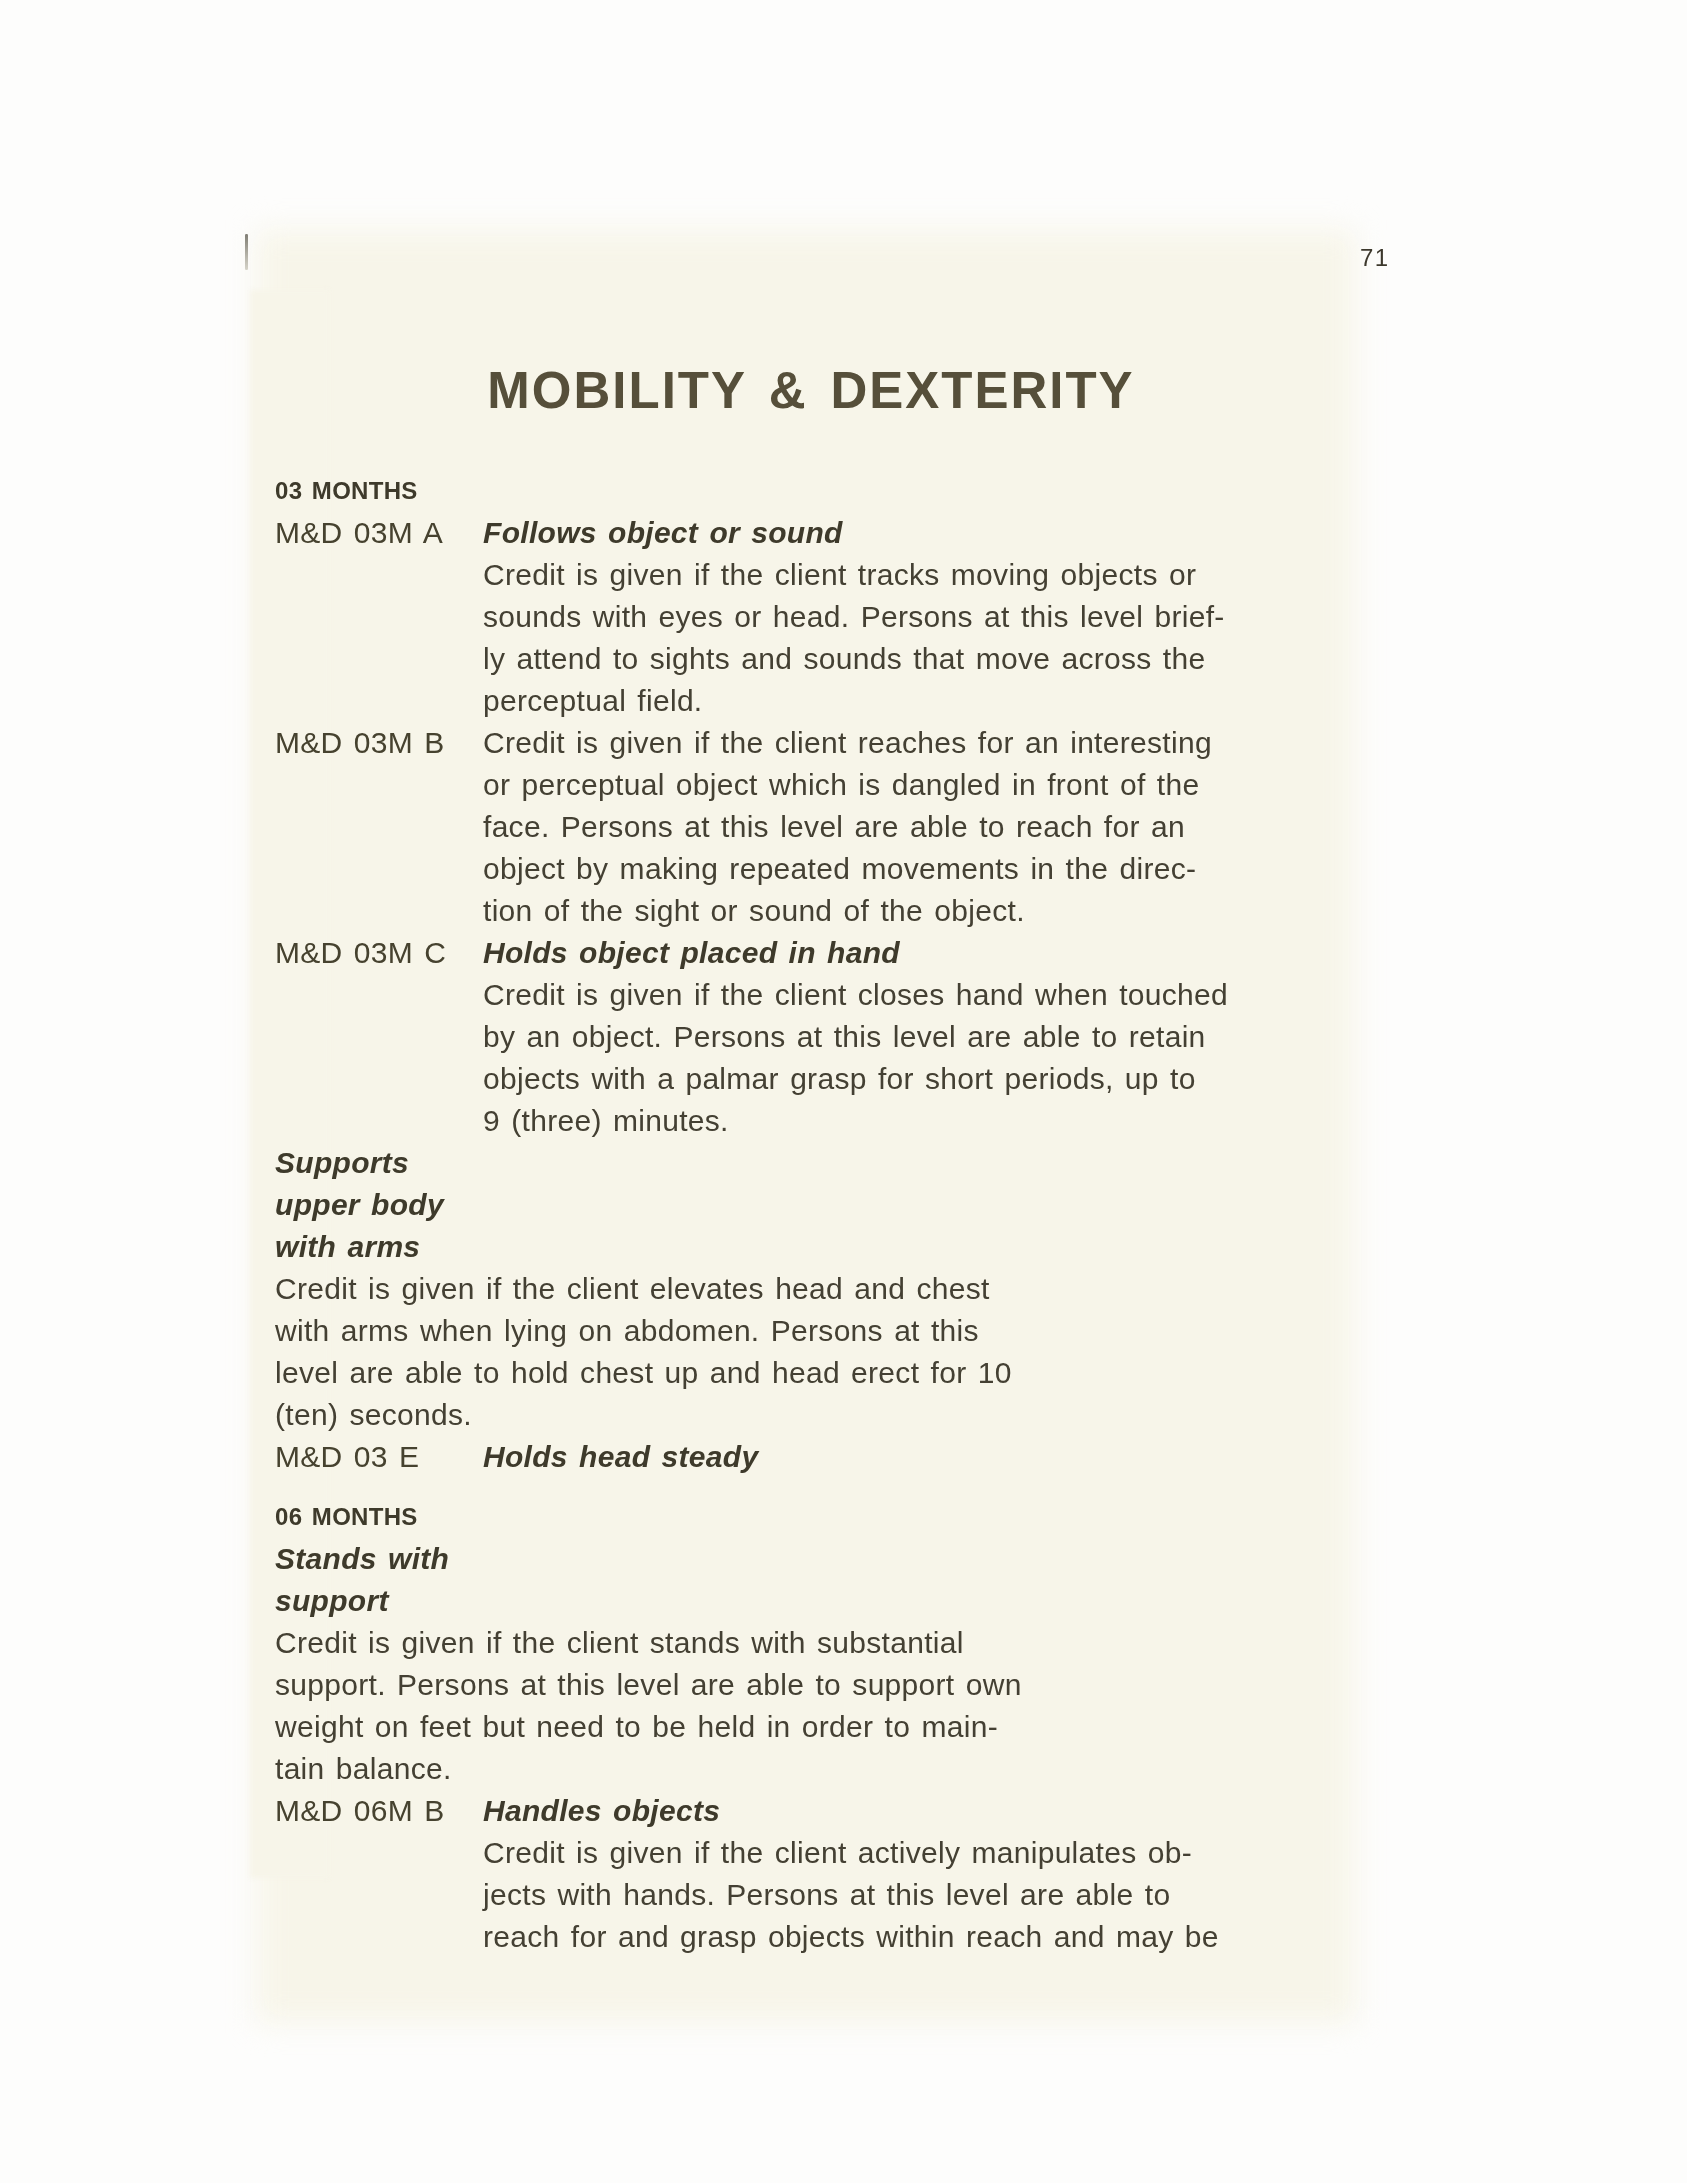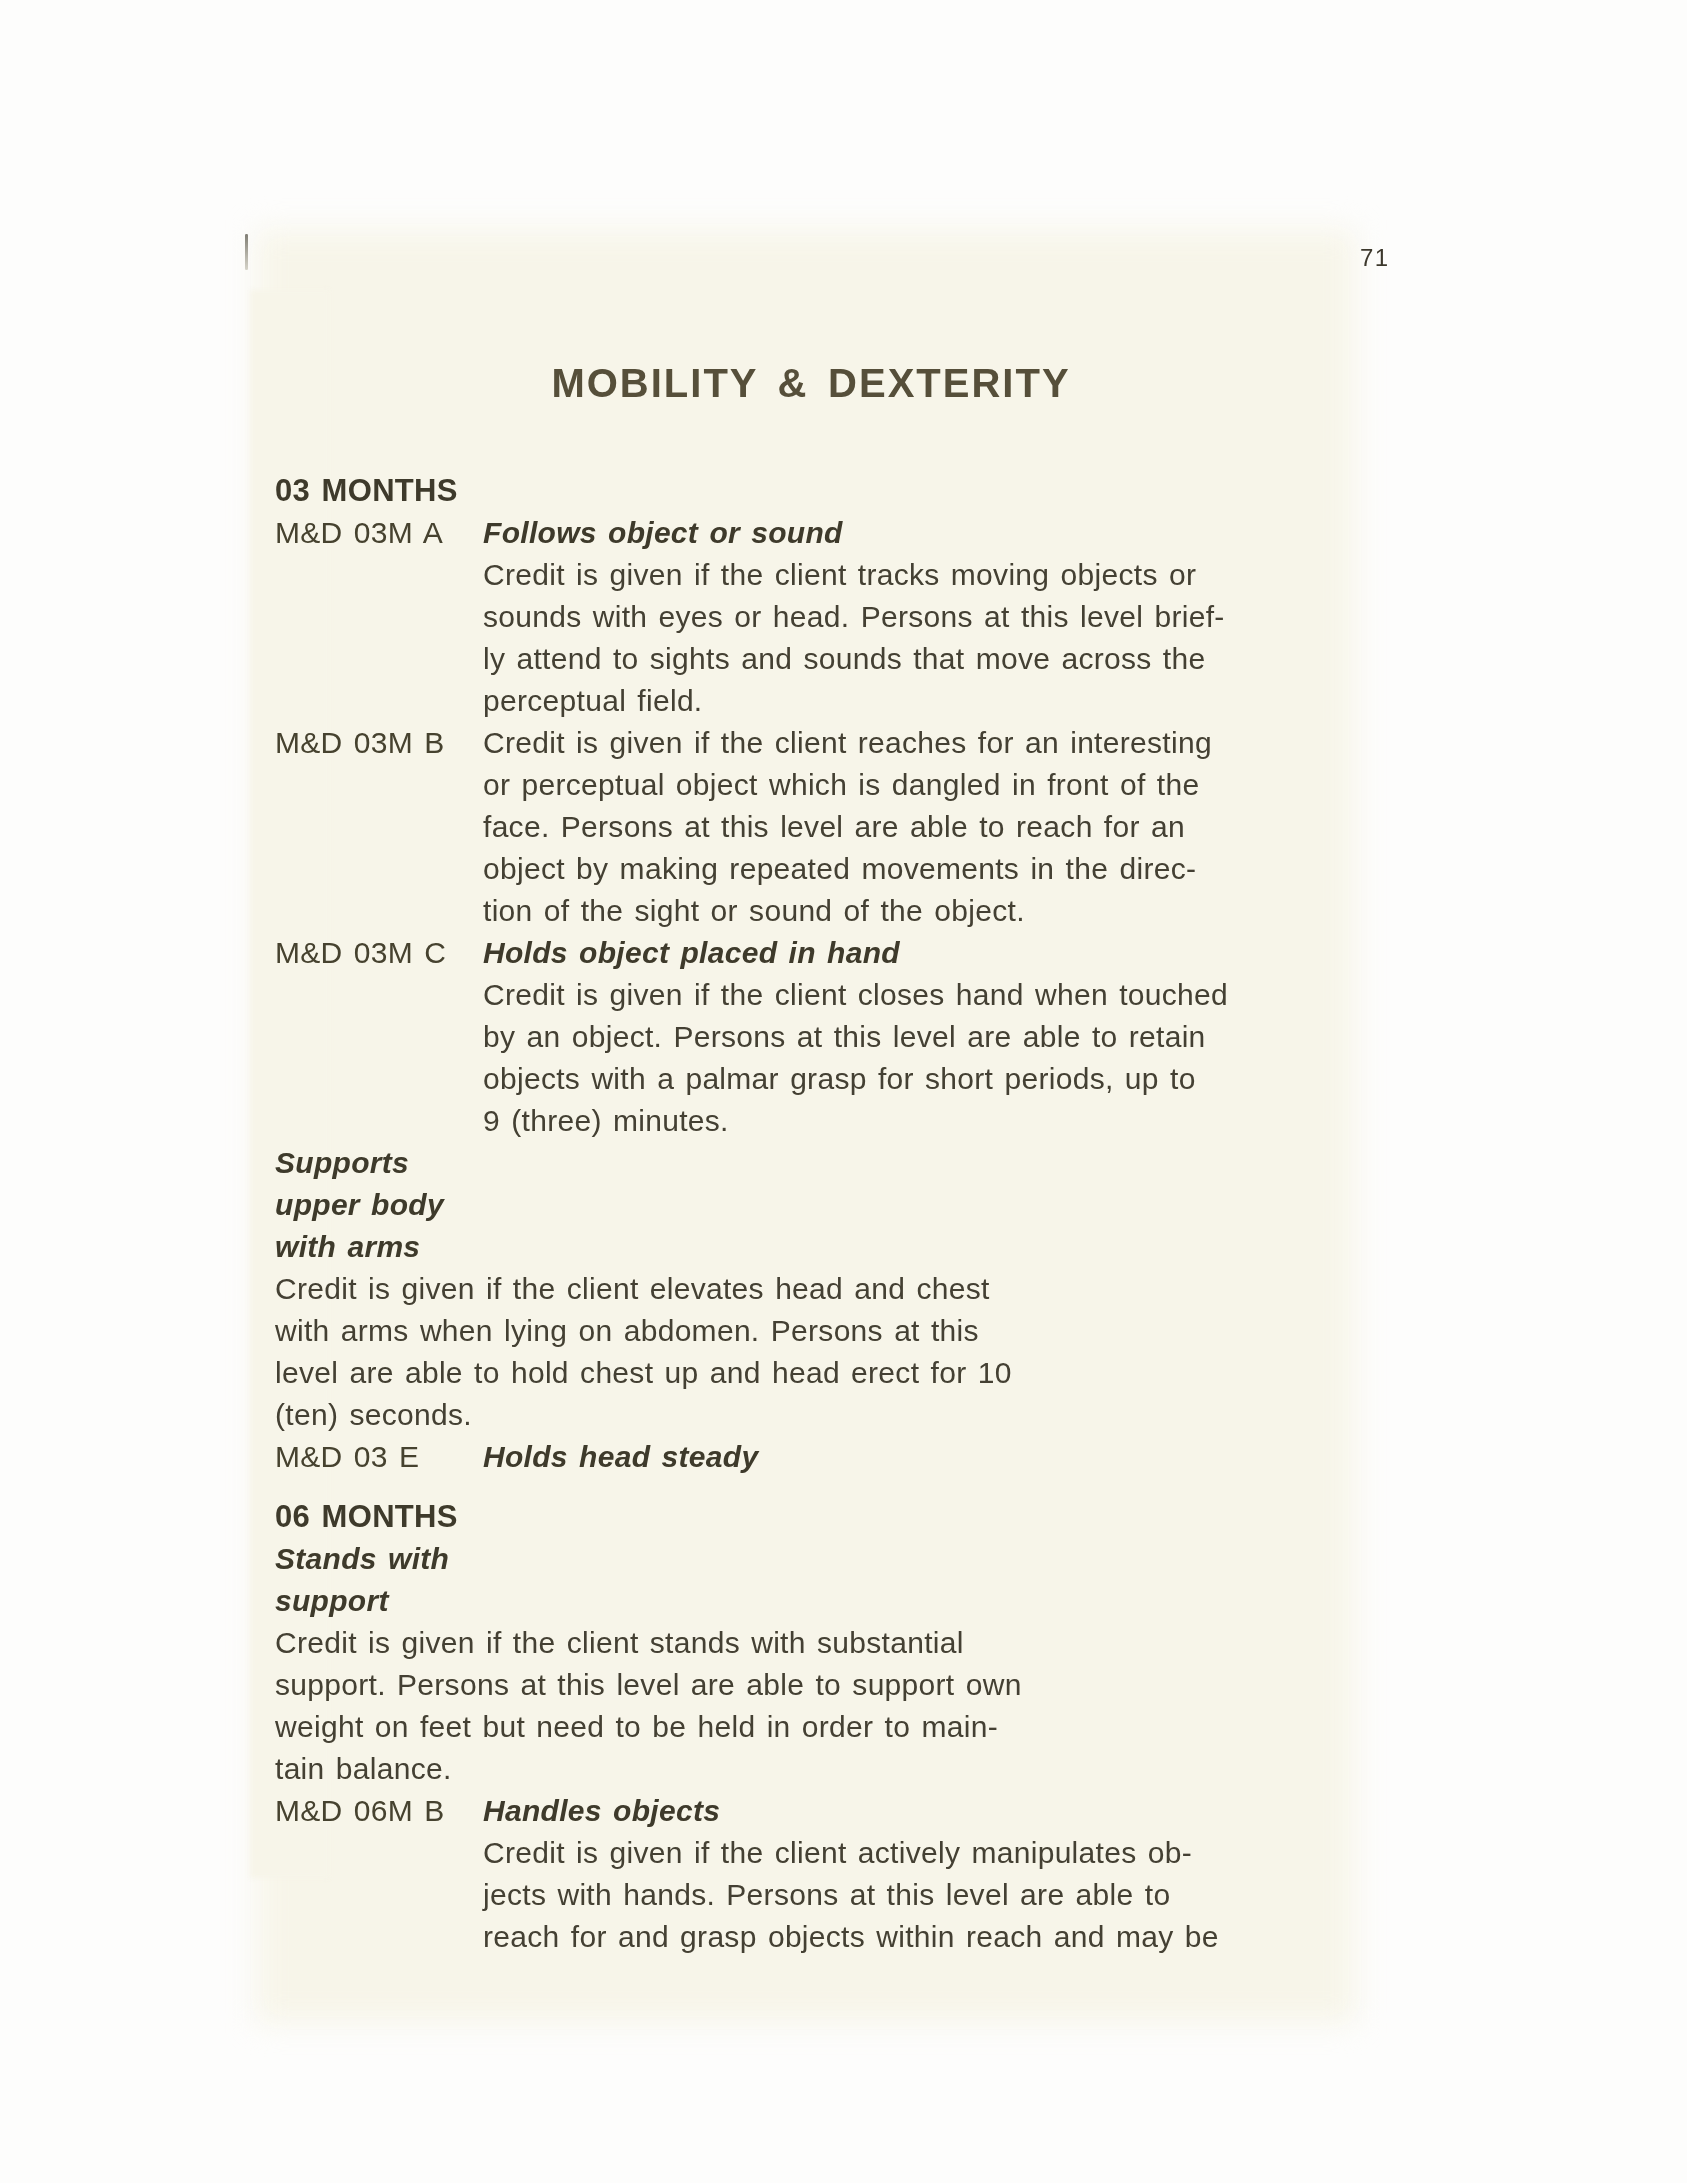--- a/index.html
+++ b/index.html
@@ -59,42 +59,42 @@
     letter-spacing: 1.3px;
     color: #3c382c;
   }
   .title {
     position: absolute;
     left: 275px;
     top: 349px;
     width: 1072px;
     margin: 0;
     text-align: center;
-    font-size: 40px;
+    font-size: 51px;
     font-weight: 700;
     letter-spacing: 2px;
     word-spacing: 6.6px;
     color: #564f3a;
   }
   .content {
     position: absolute;
     left: 275px;
     top: 458px;
     width: 1111px;
     font-size: 30px;
     line-height: 42px;
     letter-spacing: 0.3px;
     word-spacing: 2.6px;
   }
   .section + .section {
     margin-top: 18px;
   }
   .section-heading {
     margin: 0;
-    font-size: 31px;
+    font-size: 24px;
     font-weight: 700;
     color: #3e3a2b;
   }
   .item {
     display: grid;
     grid-template-columns: 208px 1fr;
   }
   .item-code {
     color: #46422f;
     white-space: pre;

